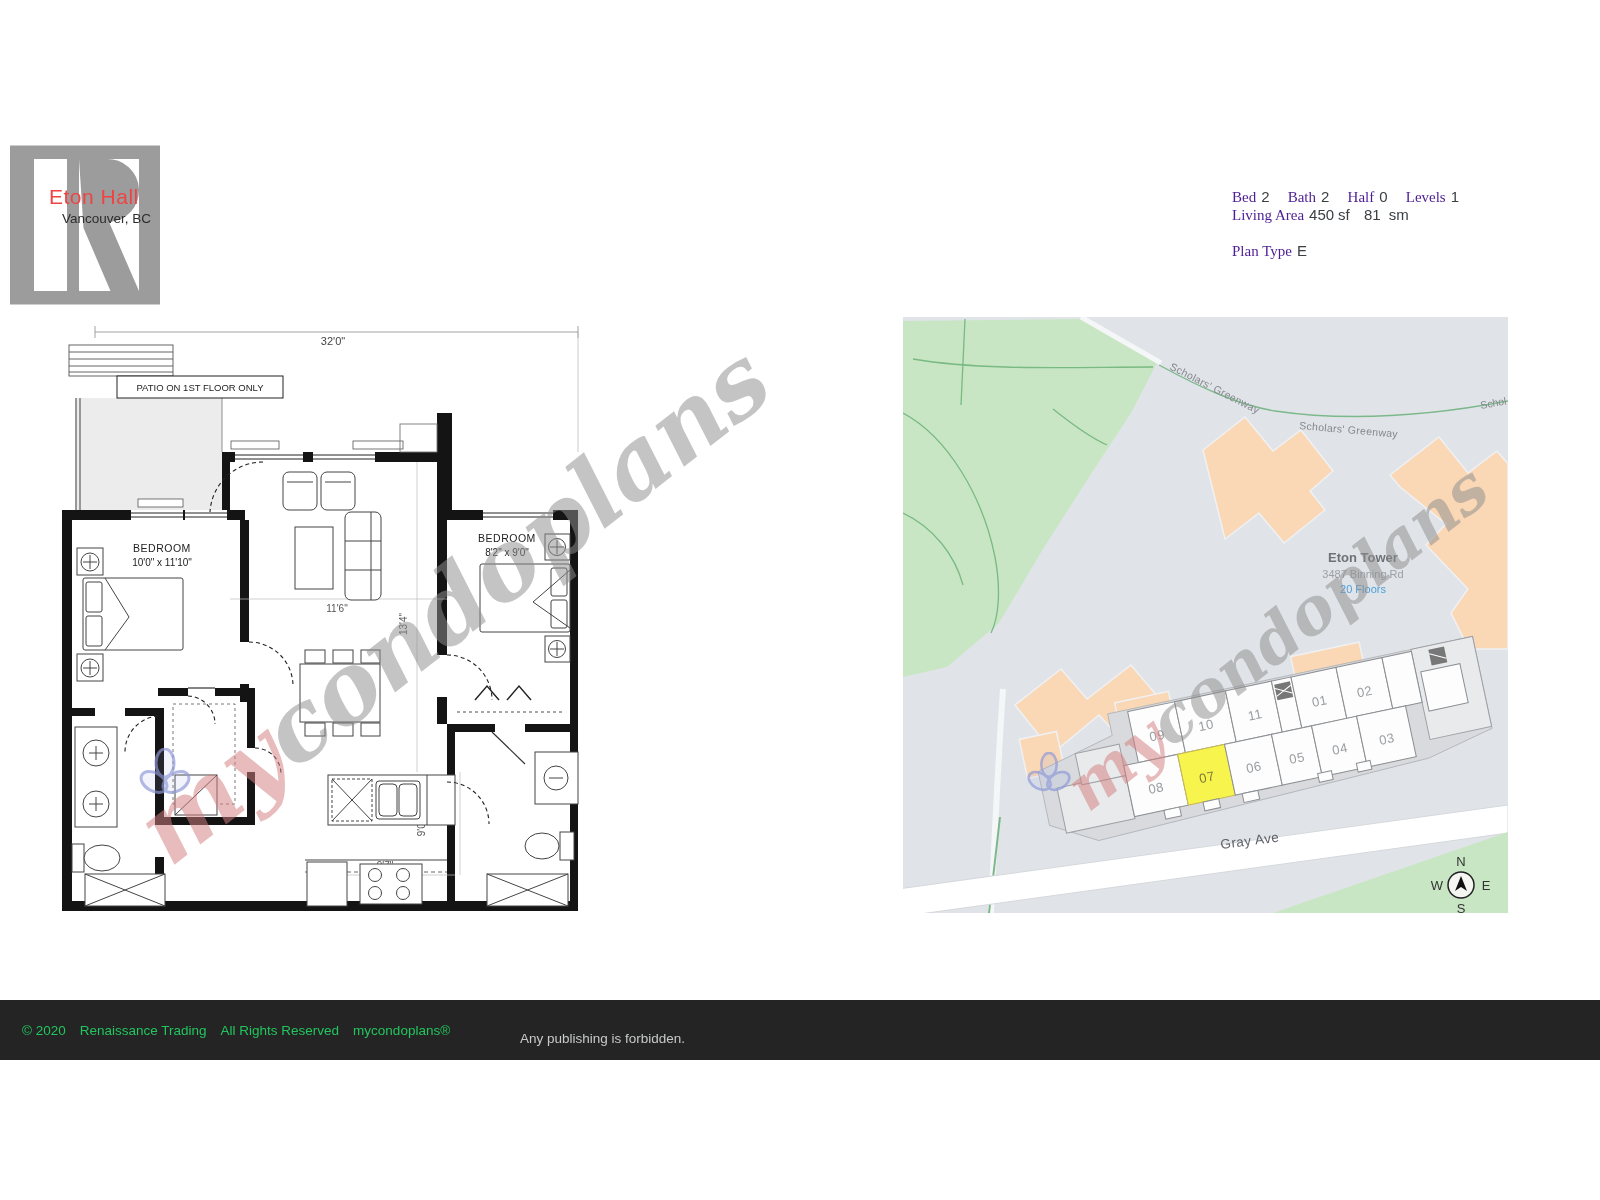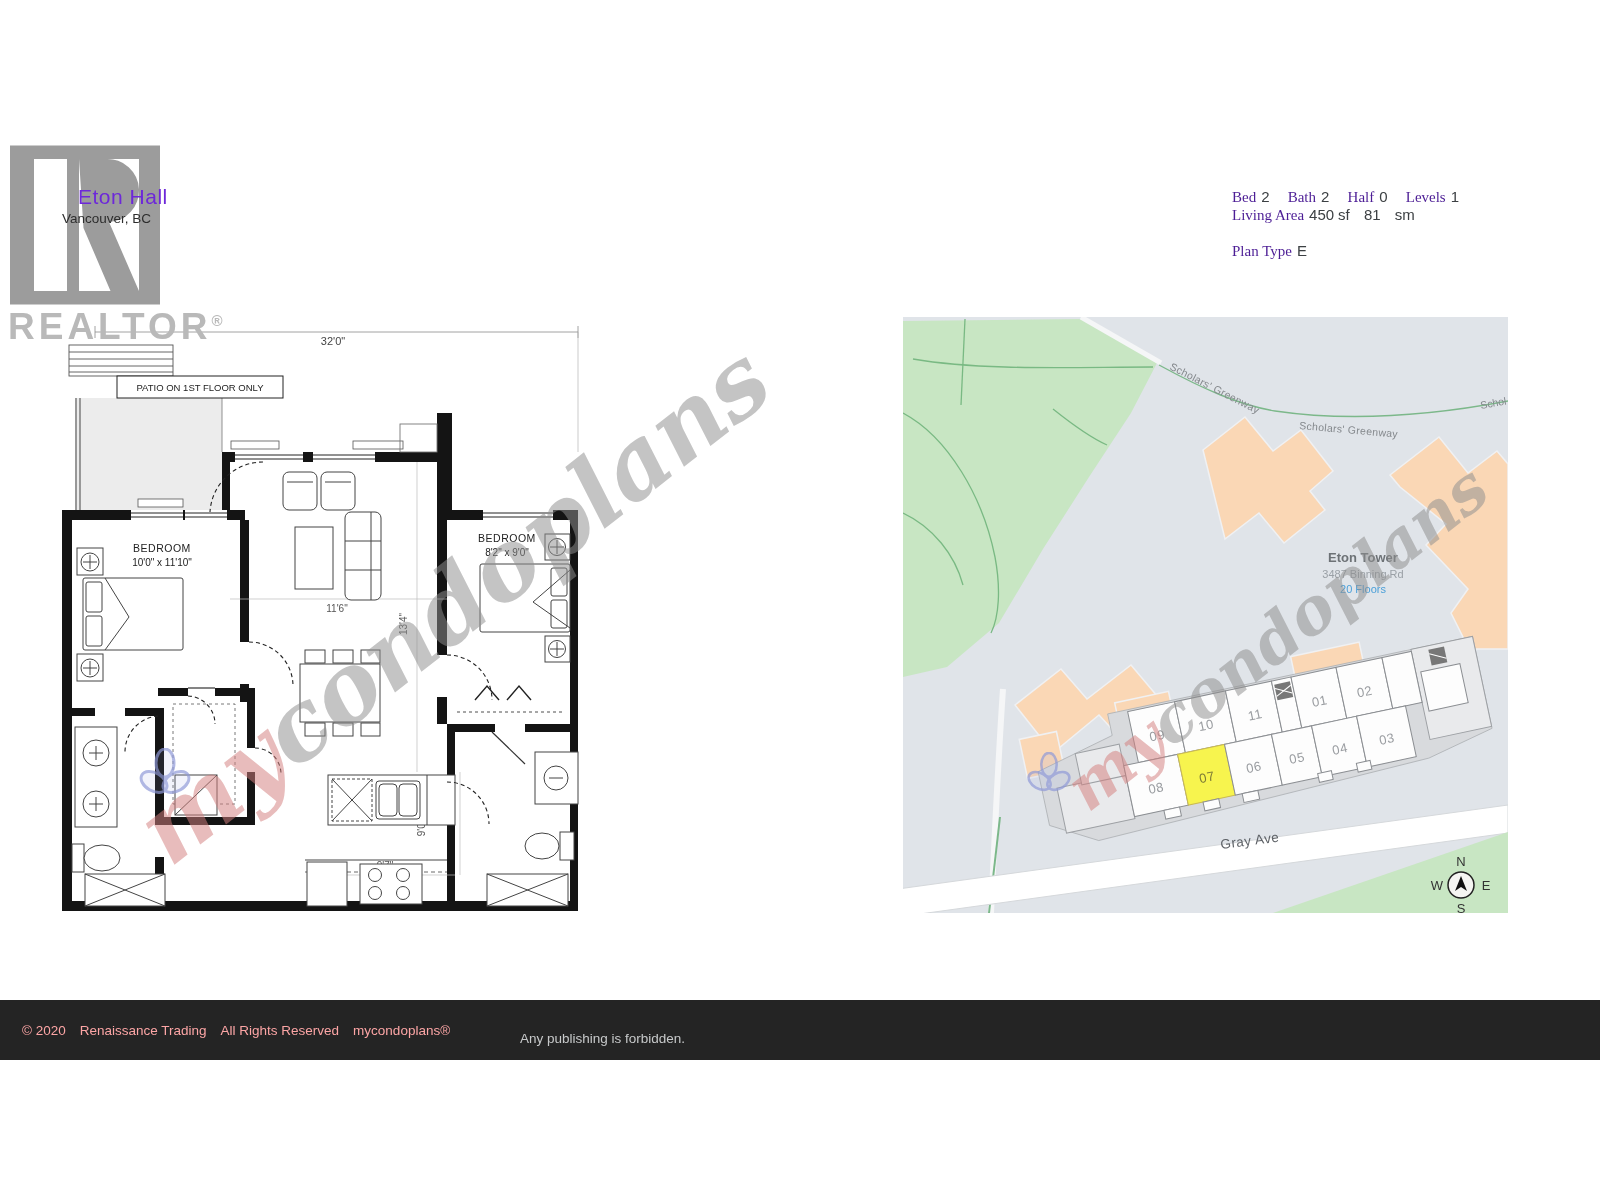--- a/index.html
+++ b/index.html
@@ -1,20 +1,20 @@
 <!DOCTYPE html>
 <html><head>
 <meta charset="utf-8">
 <style>
   html,body{margin:0;padding:0;background:#fff;}
   #page{position:relative;width:1600px;height:1200px;background:#fff;overflow:hidden;
         font-family:"Liberation Sans",sans-serif;}
   
   #logo-block{position:absolute;left:10px;top:145px;width:150px;height:160px;z-index:2;}
-  #bld-name{position:absolute;left:78px;top:185px;font-size:21px;color:#6d28d9;letter-spacing:.5px;z-index:3;white-space:nowrap;text-align:right;}
+  #bld-name{position:absolute;left:49px;top:185px;font-size:21px;color:#ef4444;letter-spacing:.5px;z-index:3;white-space:nowrap;text-align:right;}
   #bld-city{position:absolute;left:62px;top:211px;font-size:13.5px;font-weight:normal;color:#2d2d2d;z-index:3;white-space:nowrap;}
   #realtor-txt{position:absolute;left:8px;top:306px;font-size:37px;font-weight:bold;color:#b9b9b9;
                letter-spacing:4px;z-index:2;}
   #realtor-txt sup{font-size:15px;letter-spacing:0;}
   
   .info{position:absolute;font-size:15px;line-height:18px;white-space:nowrap;}
   .lab{color:#4c1d95;margin-right:5px;font-family:Liberation Serif, serif;}
   .val{color:#3c4043;margin-right:22px;}
   .val:last-child{margin-right:0;}
   
@@ -25,52 +25,51 @@
   .wm{position:absolute;font-family:"DejaVu Serif",serif;font-style:italic;font-weight:bold;
       color:#8f8f8f;opacity:.52;transform:rotate(-38deg);transform-origin:center;z-index:4;
       white-space:nowrap;pointer-events:none;}
   .wm .my{color:#d4807f;}
   #wm-plan{left:68px;top:548px;font-size:96px;}
   #wm-map{left:1020px;top:600px;font-size:64px;}
   .trillium{position:absolute;z-index:4;opacity:.7;}
   
   #footer{position:absolute;left:0;top:1000px;width:1600px;height:60px;background:#242424;z-index:5;}
   #footer .f-left{position:absolute;left:22px;top:0;height:60px;display:flex;align-items:center;
-                  font-size:13.5px;color:#fca5a5;}
+                  font-size:13.5px;color:#22c55e;}
   #footer .f-left span{margin-right:14px;white-space:nowrap;}
   #footer .f-right{position:absolute;left:520px;top:0;height:76px;display:flex;align-items:center;
                    font-size:13.5px;color:#c7c9ca;}
   #footer .f-right span{margin-right:10px;white-space:nowrap;}
   svg text{font-family:"Liberation Sans",sans-serif;}
 </style>
 </head>
 <body>
 
 <div id="page">
 
   <svg id="logo-block" viewBox="0 0 100 106">
     <rect x="0" y="0" width="100" height="106" fill="#9c9c9c"></rect>
     <rect x="16" y="9" width="22" height="88" fill="#ffffff"></rect>
     <rect x="46" y="9" width="40" height="88" fill="#ffffff"></rect>
     <path d="M46,9 h18 a21,21 0 0 1 2,42 l20,46 h-19 l-18,-42 z" fill="#9c9c9c"></path>
   </svg>
   <div id="bld-name">Eton Hall</div>
   <div id="bld-city">Vancouver, BC</div>
-  <div id="realtor-txt"><span>REALTOR</span><sup>®</sup></div>
 
   <div class="info" style="left:1232px;top:188px;">
     <div>
       <span class="lab">Bed</span><span class="val" style="margin-right:14px;">2</span>
       <span class="lab">Bath</span><span class="val" style="margin-right:14px;">2</span>
       <span class="lab">Half</span><span class="val" style="margin-right:14px;">0</span>
       <span class="lab">Levels</span><span class="val">1</span>
     </div>
     <div>
       <span class="lab">Living Area</span><span class="val" style="margin-right:4px;">450</span><span class="val" style="margin-right:10px;">sf</span>
-      <span class="val" style="margin-right:14px;">81</span><span class="val">sm</span>
+      <span class="val" style="margin-right:8px;">81</span><span class="val">sm</span>
     </div>
     <div style="height:18px;"></div>
     <div><span class="lab">Plan Type</span><span class="val">E</span></div>
   </div>
 
   <svg id="plan" width="530" height="605" viewBox="0 0 530 605">
 
     <line x1="40" y1="20" x2="523" y2="20" stroke="#8a8a8a" stroke-width="0.8"></line>
     <line x1="40" y1="14" x2="40" y2="26" stroke="#8a8a8a" stroke-width="0.8"></line>
     <line x1="523" y1="14" x2="523" y2="26" stroke="#8a8a8a" stroke-width="0.8"></line>

